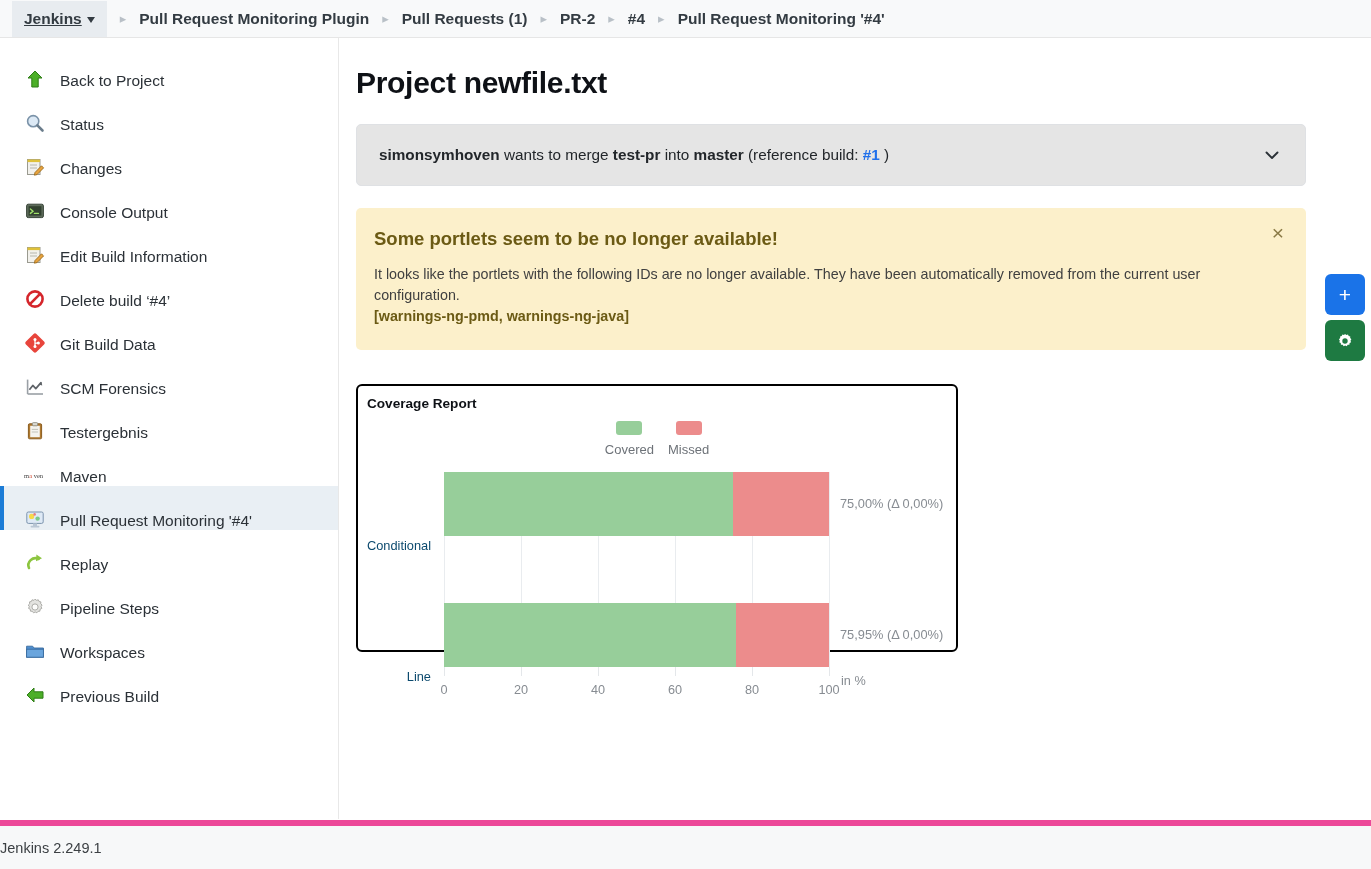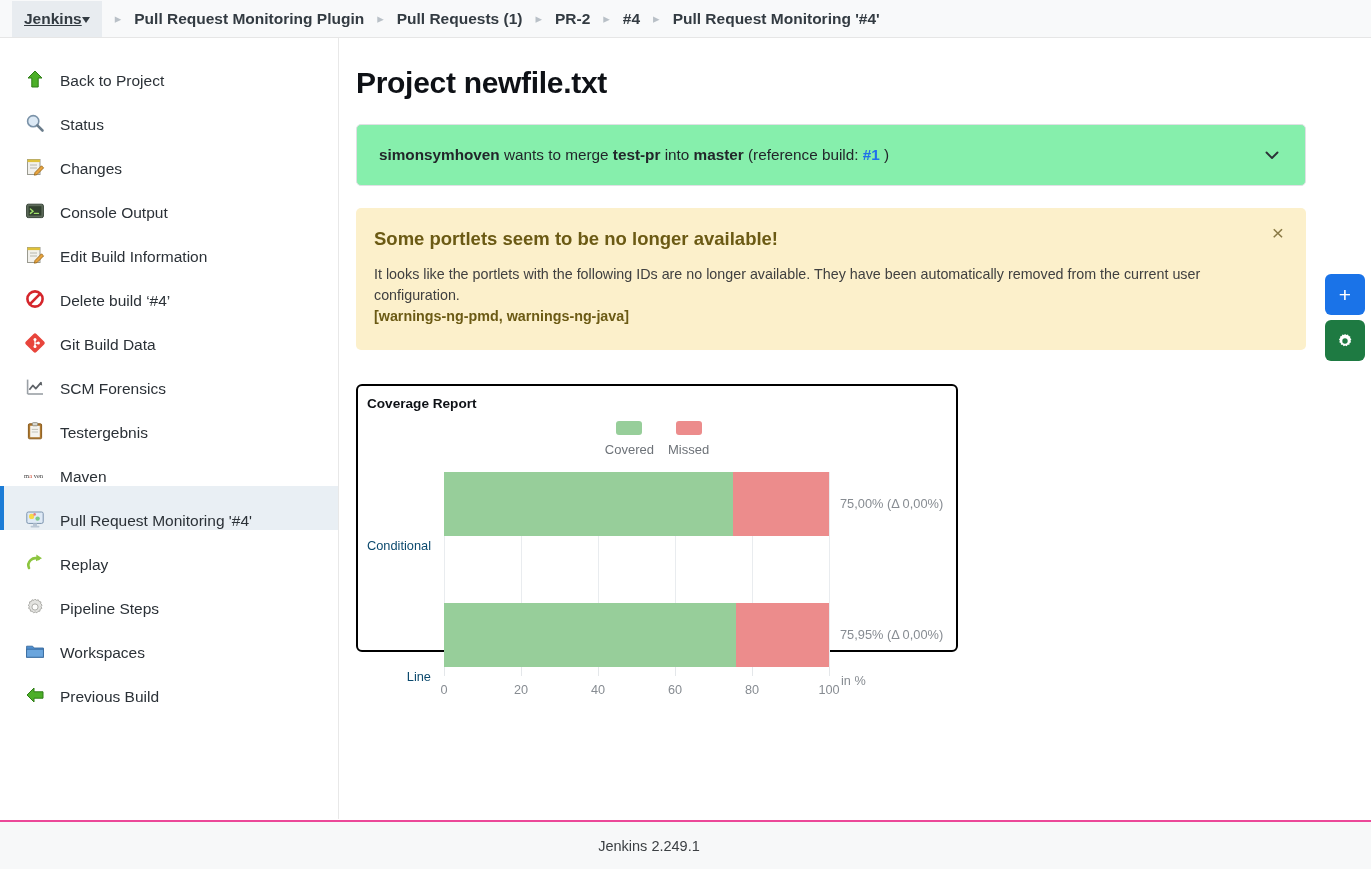--- a/index.html
+++ b/index.html
@@ -27,20 +27,21 @@
     font-size: 15.5px;
     font-weight: bold;
     color: #333b42;
     white-space: nowrap;
   }
   #jenkins-root-crumb {
     background: #e8ecf0;
     padding: 9px 12px 9px 12px;
     display: flex;
     align-items: center;
+    gap: 5px;
     margin-left: -10px;
   }
   #jenkins-root-label {
     text-decoration: underline;
     color: #333b42;
     font-size: 15.5px;
     font-weight: bold;
   }
   .caret-down {
     width: 0; height: 0;
@@ -111,21 +112,21 @@
     letter-spacing: -0.3px;
     color: #0e1116;
     margin-bottom: 24px;
   }
 
   
   #pr-box {
     width: 950px;
     border: 1px solid #dfe1e4;
     border-radius: 5px;
-    background: #86efac;
+    background: #e5e5e5;
     padding: 19px 22px;
     display: flex;
     align-items: center;
     justify-content: space-between;
     margin-bottom: 22px;
   }
   #pr-text {
     font-size: 15.3px;
     color: #22262a;
   }
@@ -287,24 +288,24 @@
   }
   #fab-add { background: #1a73e8; font-size: 21px; line-height: 1; font-weight: 300; }
   #fab-settings { background: #1e7a42; }
 
   
   #footer {
     position: absolute;
     left: 0; right: 0; bottom: 0;
     height: 49px;
     background: #f7f8f9;
-    border-top: 2px solid #ec4899;
+    border-top: 6px solid #ec4899;
     display: flex;
     align-items: center;
-    justify-content: center;
+    justify-content: flex-start;
     padding-right: 73px;
   }
   #footer-version { font-size: 14.5px; color: #3c4044; }
 </style>
 </head>
 <body>
 
 <div id="breadcrumb-bar">
   <div id="jenkins-root-crumb">
     <span id="jenkins-root-label">Jenkins</span>

